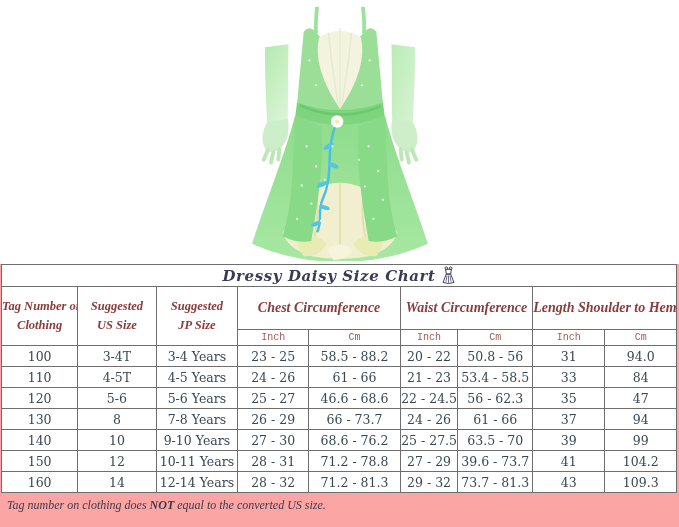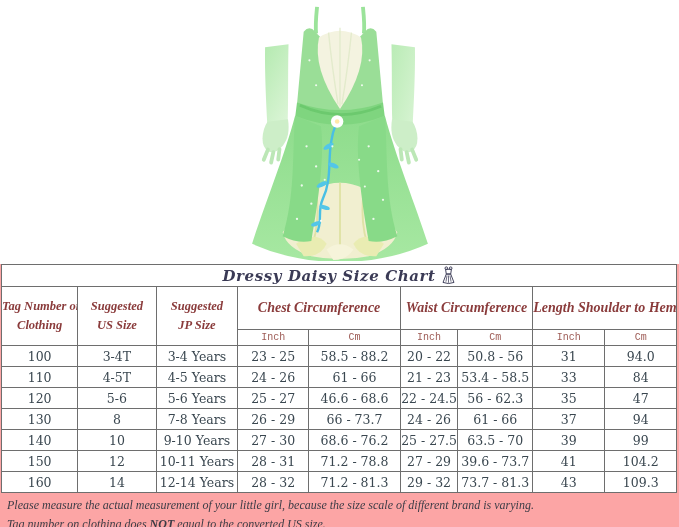--- a/index.html
+++ b/index.html
@@ -240,17 +240,16 @@
           <td>71.2 - 81.3</td>
           <td>29 - 32</td>
           <td>73.7 - 81.3</td>
           <td>43</td>
           <td>109.3</td>
         </tr>
       </tbody>
   </table>
 
   <div class="notes">
-    <p>Please measure the actual measurement of your little girl, because the size scale of different brand is varying.</p>
     <p><span>Tag number on clothing does </span><b>NOT</b><span> equal to the converted US size.</span></p>
   </div>
 
 </div>
 
 </body></html>

